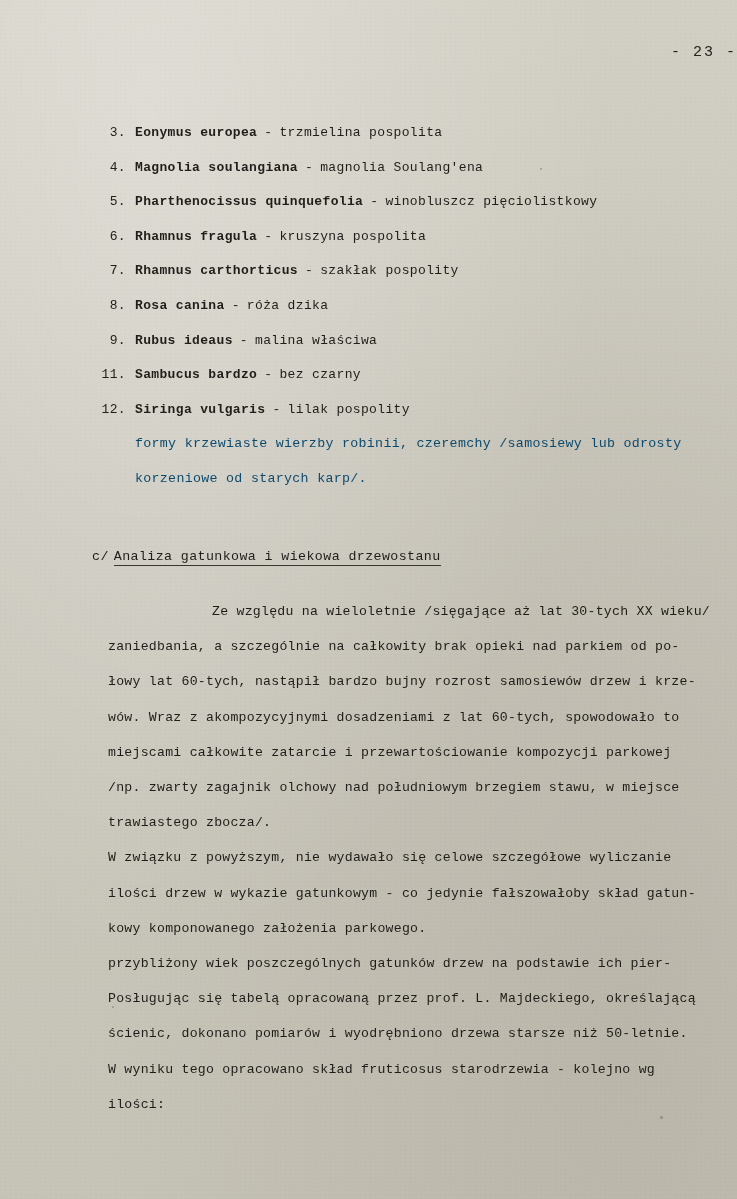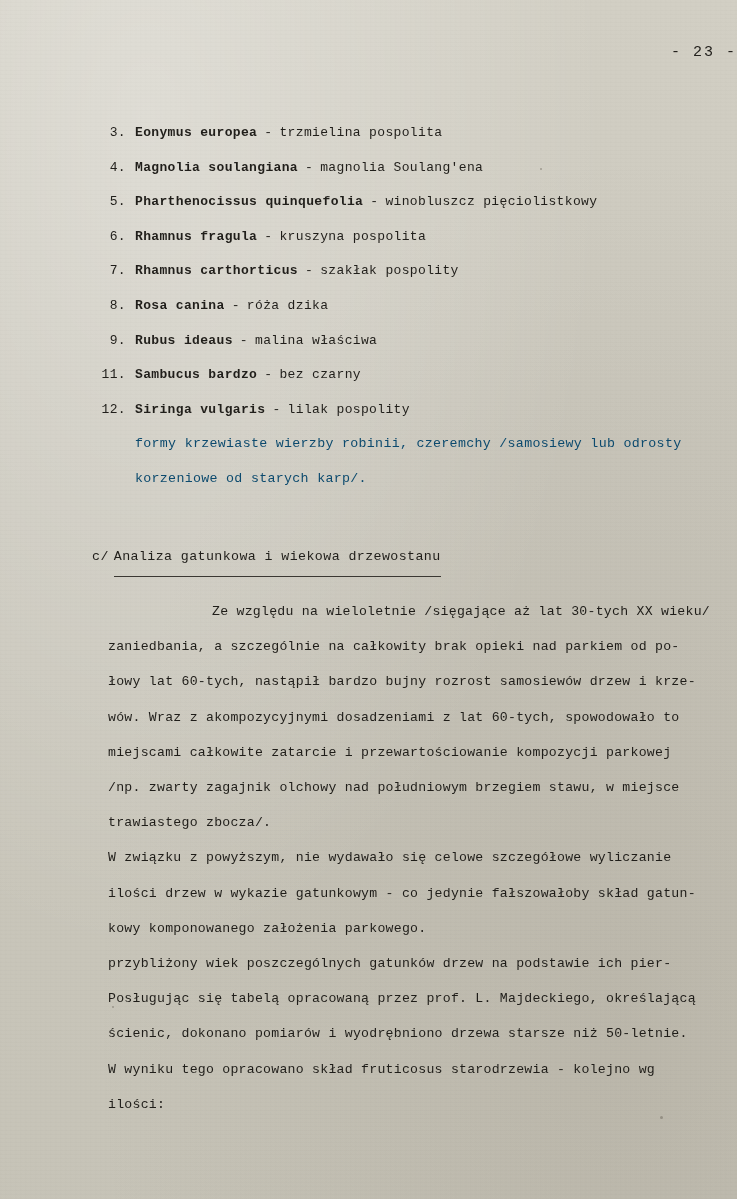--- a/index.html
+++ b/index.html
@@ -88,21 +88,21 @@
     font-size: 13.3px;
     letter-spacing: 0.4px;
     color: #201e1a;
     white-space: nowrap;
   }
   .section-head .marker {
     margin-right: 5px;
   }
   .section-head .titled {
     border-bottom: 1px solid #3a3732;
-    padding-bottom: 12px;
+    padding-bottom: 1px;
   }
 
   .body-text {
     position: absolute;
     top: 594px;
     left: 92px;
     width: 620px;
     margin-left: 16px;
   }
   .body-line {

